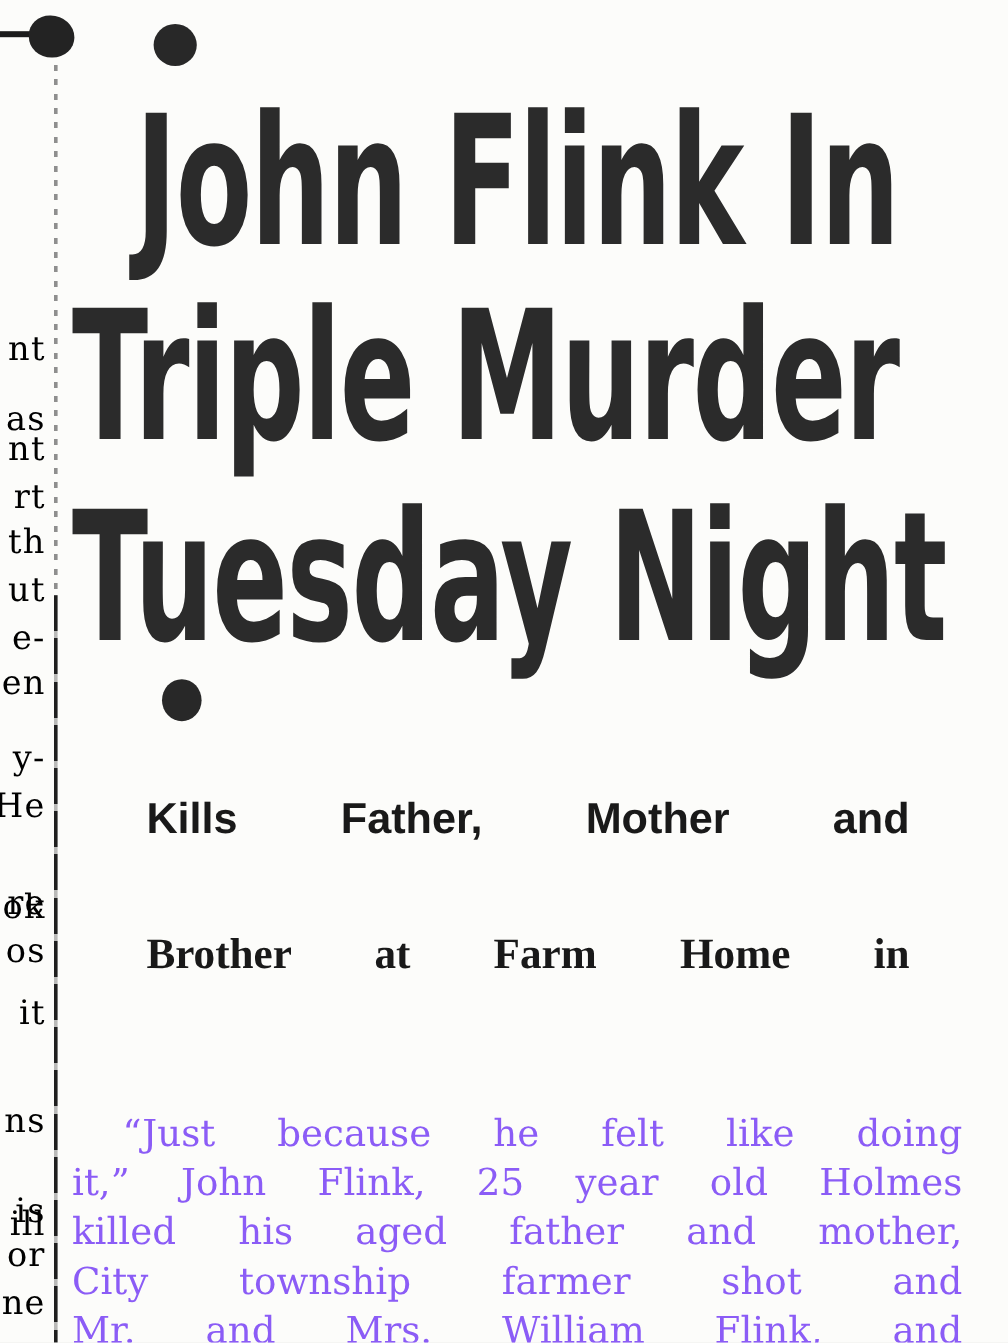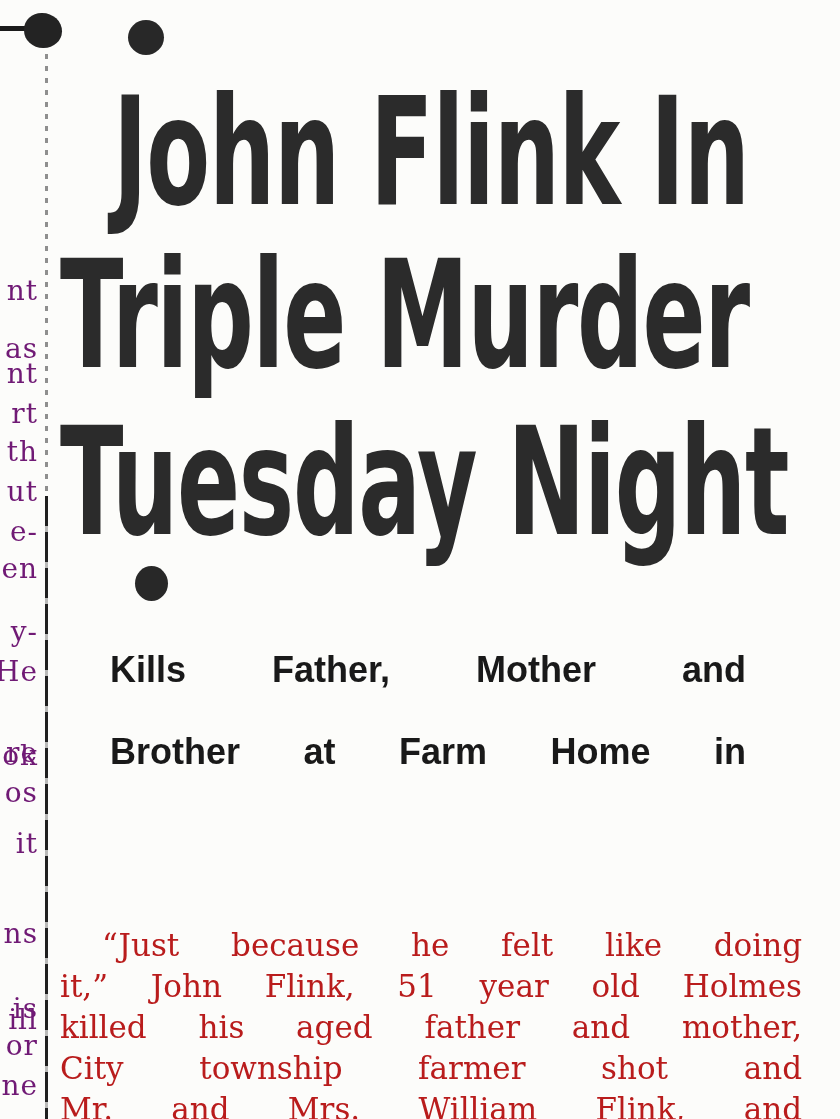--- a/index.html
+++ b/index.html
@@ -11,21 +11,21 @@
     font-family:"DejaVu Serif", serif;
     color:#1d1d1d;
     margin:0 auto;
   }
   
   .left-strip{position:absolute;left:0;top:0;width:42px;height:1119px;overflow:hidden;}
   .frag{
     position:absolute;right:4px;
     font-family:"DejaVu Serif", serif;
     font-size:28px;line-height:1;
-    color:#701a75;white-space:nowrap;
+    color:#000000;white-space:nowrap;
     letter-spacing:1px;
   }
   
   .rule-top{
     position:absolute;left:45px;top:54px;width:3px;height:442px;
     background:repeating-linear-gradient(180deg,#6a6a6a 0 5px,rgba(0,0,0,0) 5px 12px);
     opacity:.75;
   }
   .rule-bottom{
     position:absolute;left:45px;top:496px;width:3px;height:623px;
@@ -44,34 +44,34 @@
     font-weight:bold;font-size:150px;line-height:1;
     letter-spacing:-2px;white-space:nowrap;
     color:#2b2b2b;
     transform:scaleX(.62);transform-origin:left top;
   }
   .hl1{left:113px;top:77px;}
   .hl2{left:60px;top:240px;}
   .hl3{left:60px;top:407px;}
   
   .sh{
-    position:absolute;left:106px;width:636px;margin:4px;
+    position:absolute;left:106px;width:636px;margin:16px;
     font-family:"Liberation Sans", sans-serif;
     font-weight:bold;font-size:36px;line-height:1.2;
     color:#191919;
     text-align:justify;text-align-last:justify;
   }
   .sh1{top:644px;}
-  .sh2{top:726px;}
+  .sh2{top:758px;font-family:Liberation Serif, serif;}
   .sh3{top:808px;}
   
   .body-block{position:absolute;left:60px;top:925px;width:742px;}
   .bl{
     margin:0;font-family:"DejaVu Serif", serif;
-    font-size:31px;line-height:41px;color:#b91c1c;
+    font-size:31px;line-height:41px;color:#8b5cf6;
     text-align:justify;text-align-last:justify;
   }
   .bl-indent{text-indent:42px;}
 </style>
 </head>
 <body>
 
 <div class="page">
 
   <div class="left-strip">
@@ -106,19 +106,19 @@
 
   <h1 class="hl hl1">John Flink In</h1>
   <h1 class="hl hl2">Triple Murder</h1>
   <h1 class="hl hl3">Tuesday Night</h1>
 
   <p class="sh sh1">Kills Father, Mother and</p>
   <p class="sh sh2">Brother at Farm Home in</p>
 
   <div class="body-block">
     <p class="bl bl-indent">“Just because he felt like doing</p>
-    <p class="bl">it,” John Flink, 51 year old Holmes</p>
+    <p class="bl">it,” John Flink, 25 year old Holmes</p>
     <p class="bl">killed his aged father and mother,</p>
     <p class="bl">City township farmer shot and</p>
     <p class="bl">Mr. and Mrs. William Flink, and</p>
   </div>
 
 </div>
 
 </body></html>

